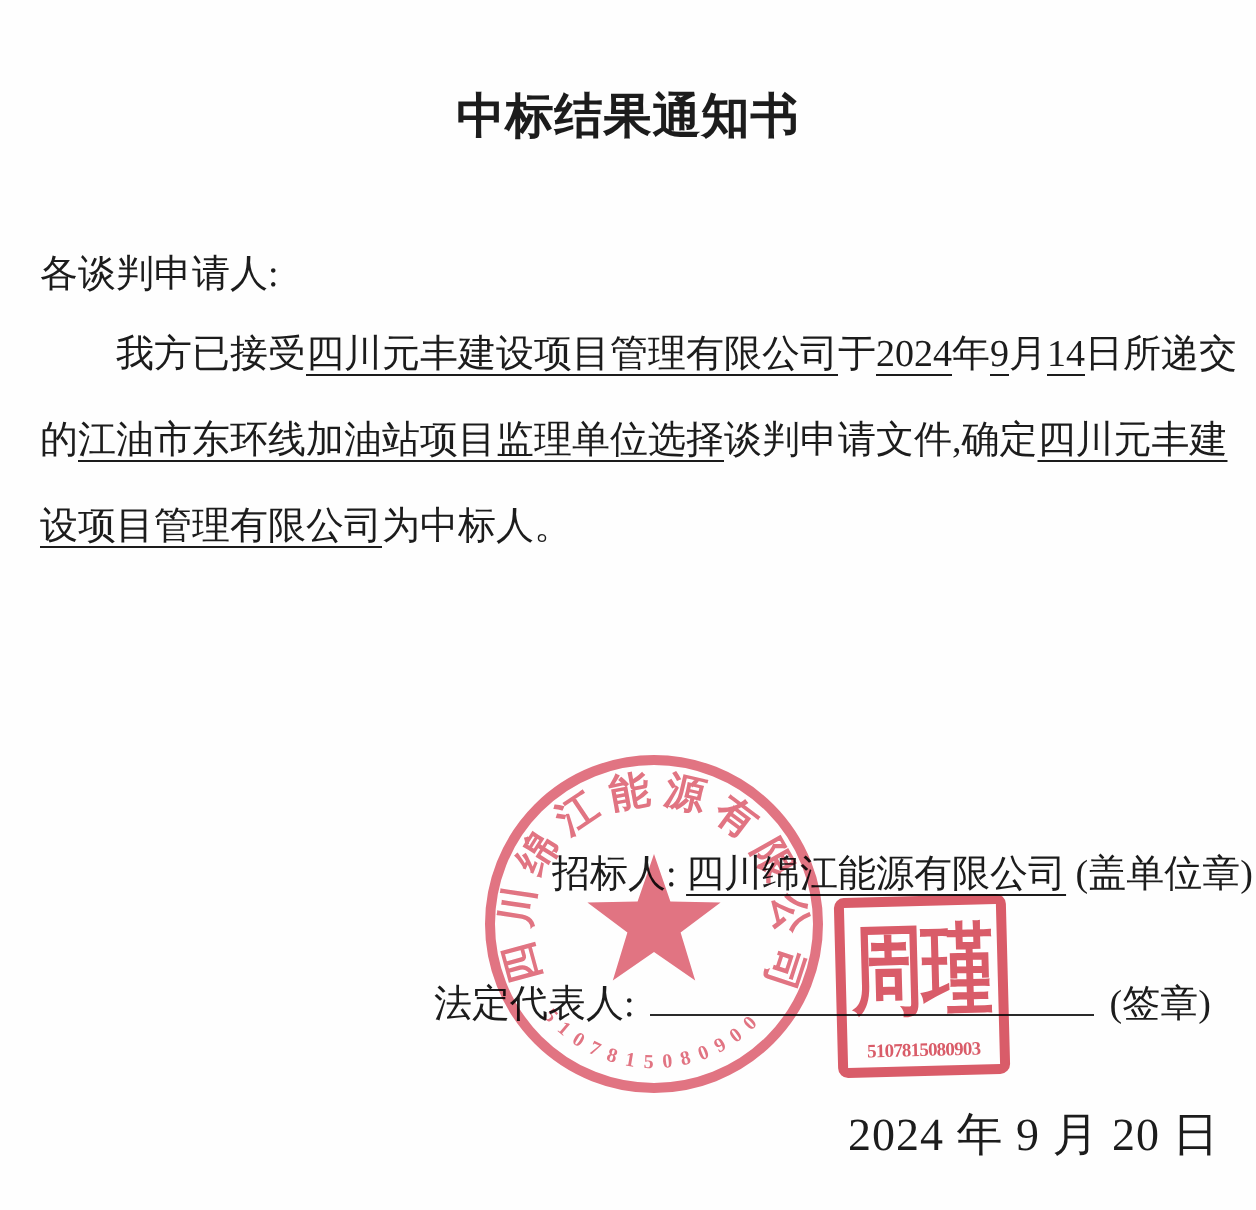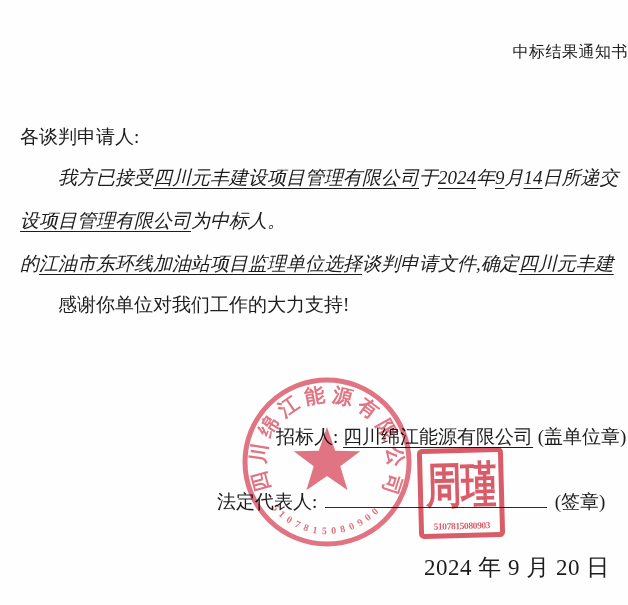--- a/index.html
+++ b/index.html
@@ -8,32 +8,32 @@
     background: #fefefe;
     font-family: "Liberation Serif", "DejaVu Serif", serif;
     color: #1c1c1c;
     position: relative;
     overflow: hidden;
   }
   .page { position: absolute; inset: 0; }
 
   .title {
     position: absolute; top: 42px; left: 0; width: 628px;
-    margin: 0; text-align: right;
-    font-size: 16px; font-weight: normal; letter-spacing: 0.5px;
+    margin: 0; text-align: center;
+    font-size: 24px; font-weight: bold; letter-spacing: 0.5px;
   }
   .salutation {
     position: absolute; left: 20px; top: 124px;
     font-size: 19px;
   }
   .paragraph {
     position: absolute; left: 20px; top: 156px;
     font-size: 19px; line-height: 43px;
   }
-  .para-line { white-space: nowrap; font-style: italic; }
+  .para-line { white-space: nowrap; }
   .para-line.indent { padding-left: 38px; }
   .u {
     text-decoration: underline;
     text-underline-offset: 4px;
     text-decoration-thickness: 1.2px;
   }
   .thanks {
     position: absolute; left: 58px; top: 292px;
     font-size: 19px;
   }
@@ -82,25 +82,24 @@
 <body>
 
 <div class="page">
 
   <h1 class="title">中标结果通知书</h1>
 
   <div class="salutation">各谈判申请人:</div>
 
   <div class="paragraph">
       <div class="para-line indent"><span>我方已接受</span><span class="u">四川元丰建设项目管理有限公司</span><span>于</span><span class="u">2024</span><span>年</span><span class="u">9</span><span>月</span><span class="u">14</span><span>日所递交</span></div>
+      <div class="para-line"><span>的</span><span class="u">江油市东环线加油站项目监理单位选择</span><span>谈判申请文件,确定</span><span class="u">四川元丰建</span></div>
       <div class="para-line"><span class="u">设项目管理有限公司</span><span>为中标人。</span></div>
-      <div class="para-line"><span>的</span><span class="u">江油市东环线加油站项目监理单位选择</span><span>谈判申请文件,确定</span><span class="u">四川元丰建</span></div>
     </div>
 
-  <div class="thanks">感谢你单位对我们工作的大力支持!</div>
 
   <svg class="round-stamp stamp" width="180" height="180" viewBox="0 0 180 180">
     <circle cx="90" cy="90" r="82" fill="none" stroke-width="5" stroke="#dd5b6d"></circle>
     <polygon points="90,55 98.2,78.7 123.3,79.2 103.3,94.3 110.6,118.3 90,104 69.4,118.3 76.7,94.3 56.7,79.2 81.8,78.7" fill="#dd5b6d"></polygon>
     <path id="sealArcTop" d="M 33.5,117 A 62,62 0 1 1 146.5,117" fill="none"></path>
     <path id="sealArcBottom" d="M 34.5,136 A 72,72 0 0 0 145.5,136" fill="none"></path>
     <text class="seal-company-text" fill="#dd5b6d">
       <textPath href="#sealArcTop" textLength="250" lengthAdjust="spacing">四川绵江能源有限公司</textPath>
     </text>
     <text class="seal-number-text" fill="#dd5b6d">

